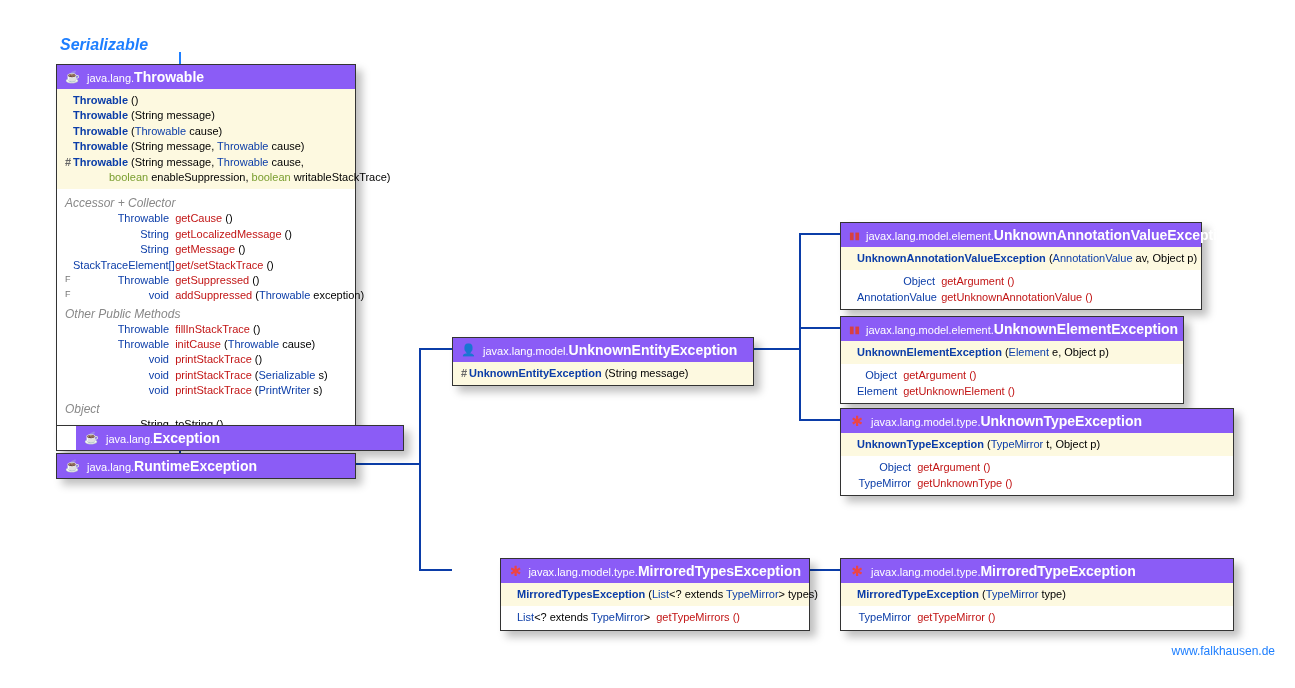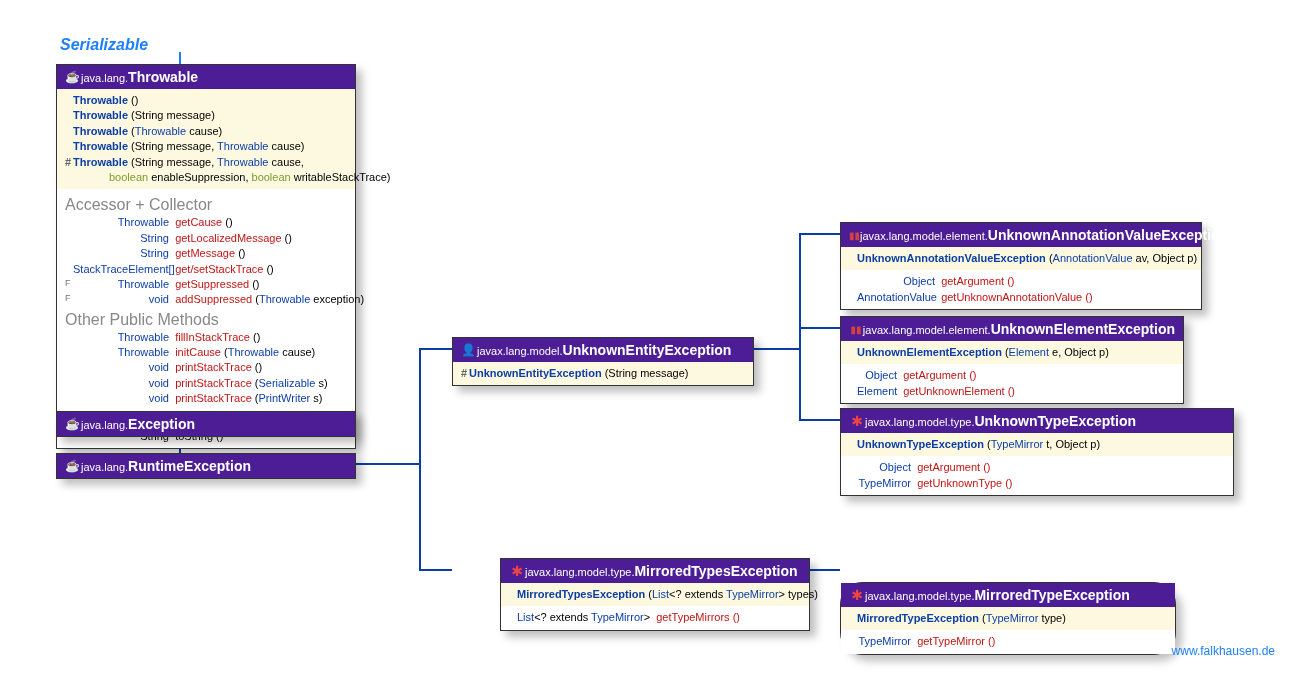--- a/index.html
+++ b/index.html
@@ -19,26 +19,27 @@
     font-size: 16px;
     text-align: right;
   }
   .class-box {
     position: absolute;
     background: #fff;
     border: 1px solid #333;
     box-shadow: 6px 6px 8px rgba(0,0,0,0.25);
   }
   .class-header {
-    background: #4c1d95;
+    background: #8b5cf6;
     color: #fff;
     padding: 4px 8px;
     font-size: 12px;
     display: flex;
     align-items: center;
+    gap: 6px;
   }
   .class-header .pkg { font-weight: normal; font-size: 11px; }
   .class-header .cname { font-weight: bold; font-size: 14px; }
   .icon {
     width: 16px; height: 16px; display:inline-flex; align-items:center; justify-content:center;
     font-size: 12px;
   }
   .icon-cup::before { content: "☕"; }
   .icon-person::before { content: "👤"; }
   .icon-bars::before { content: "▮▮"; color:#d84040; font-size:10px;}
@@ -52,21 +53,21 @@
     padding: 4px 6px;
   }
   .row { white-space: nowrap; line-height: 1.4; padding-left: 10px; }
   .prot-marker { color: #666; font-weight:bold; display:inline-block; width:10px; text-align:center; margin-left:-10px;}
   .name-link { color: #0b3da8; font-weight: bold; }
   .method-link { color: #c21515; }
   .type { color: #0b3da8; }
   .plain { color: #000; }
   .rtype { color: #0b3da8; display:inline-block; text-align:right; }
   .rtype-arr { color: #0b3da8; }
-  .section-label { color: #888; padding: 3px 0 1px 2px; font-size: 16px;}
+  .section-label { color: #888; font-style: italic; padding: 3px 0 1px 2px; font-size: 12px;}
   .kw { color: #7a9e2f; }
   .f-marker { color:#777; font-size:9px; position:absolute; left:2px;}
   svg.connectors { position:absolute; top:0; left:0; width:1295px; height:688px; pointer-events:none; }
   .watermark { position:absolute; color:#1e7fff; font-size:12px; }
 </style>
 </head>
 <body>
 
 <svg class="connectors">
   <path d="M 180 52 L 180 64" stroke="#1e7fff" stroke-width="2" fill="none"></path>
@@ -107,21 +108,21 @@
     <div class="row"><span class="rtype" style="width:96px;">Throwable</span>&nbsp;&nbsp;<span class="method-link">fillInStackTrace</span> <span class="plain">()</span></div>
     <div class="row"><span class="rtype" style="width:96px;">Throwable</span>&nbsp;&nbsp;<span class="method-link">initCause</span> <span class="plain">(</span><span class="type">Throwable</span> <span class="plain">cause)</span></div>
     <div class="row"><span class="rtype" style="width:96px;">void</span>&nbsp;&nbsp;<span class="method-link">printStackTrace</span> <span class="plain">()</span></div>
     <div class="row"><span class="rtype" style="width:96px;">void</span>&nbsp;&nbsp;<span class="method-link">printStackTrace</span> <span class="plain">(</span><span class="type">Serializable</span> <span class="plain">s)</span></div>
     <div class="row"><span class="rtype" style="width:96px;">void</span>&nbsp;&nbsp;<span class="method-link">printStackTrace</span> <span class="plain">(</span><span class="type">PrintWriter</span> <span class="plain">s)</span></div>
     <div class="section-label">Object</div>
     <div class="row"><span class="rtype" style="width:96px;color:#000;">String</span>&nbsp;&nbsp;<span class="plain">toString ()</span></div>
   </div>
 </div>
 
-<div class="class-box" style="left:56px; top:411px; width:300px;">
+<div class="class-box" style="left:56px; top:425px; width:348px;padding-left:19px;">
   <div class="class-header">
     <span class="icon icon-cup"></span>
     <span><span class="pkg">java.lang.</span><span class="cname">Exception</span></span>
   </div>
 </div>
 
 <div class="class-box" style="left:56px; top:453px; width:300px;">
   <div class="class-header">
     <span class="icon icon-cup"></span>
     <span><span class="pkg">java.lang.</span><span class="cname">RuntimeException</span></span>
@@ -186,21 +187,21 @@
     <span><span class="pkg">javax.lang.model.type.</span><span class="cname">MirroredTypesException</span></span>
   </div>
   <div class="ctor-body">
     <div class="row"><span class="name-link">MirroredTypesException</span> <span class="plain">(</span><span class="type">List</span><span class="plain">&lt;? extends </span><span class="type">TypeMirror</span><span class="plain">&gt; types)</span></div>
   </div>
   <div class="class-body">
     <div class="row"><span class="type">List</span><span class="plain">&lt;? extends </span><span class="type">TypeMirror</span><span class="plain">&gt;</span>&nbsp;&nbsp;<span class="method-link">getTypeMirrors ()</span></div>
   </div>
 </div>
 
-<div class="class-box" style="left:840px; top:582px; width:336px;border-radius:22px;">
+<div class="class-box" style="left:840px; top:558px; width:394px;">
   <div class="class-header">
     <span class="icon icon-star"></span>
     <span><span class="pkg">javax.lang.model.type.</span><span class="cname">MirroredTypeException</span></span>
   </div>
   <div class="ctor-body">
     <div class="row"><span class="name-link">MirroredTypeException</span> <span class="plain">(</span><span class="type">TypeMirror</span> <span class="plain">type)</span></div>
   </div>
   <div class="class-body">
     <div class="row"><span class="rtype" style="width:54px;">TypeMirror</span>&nbsp;&nbsp;<span class="method-link">getTypeMirror ()</span></div>
   </div>

